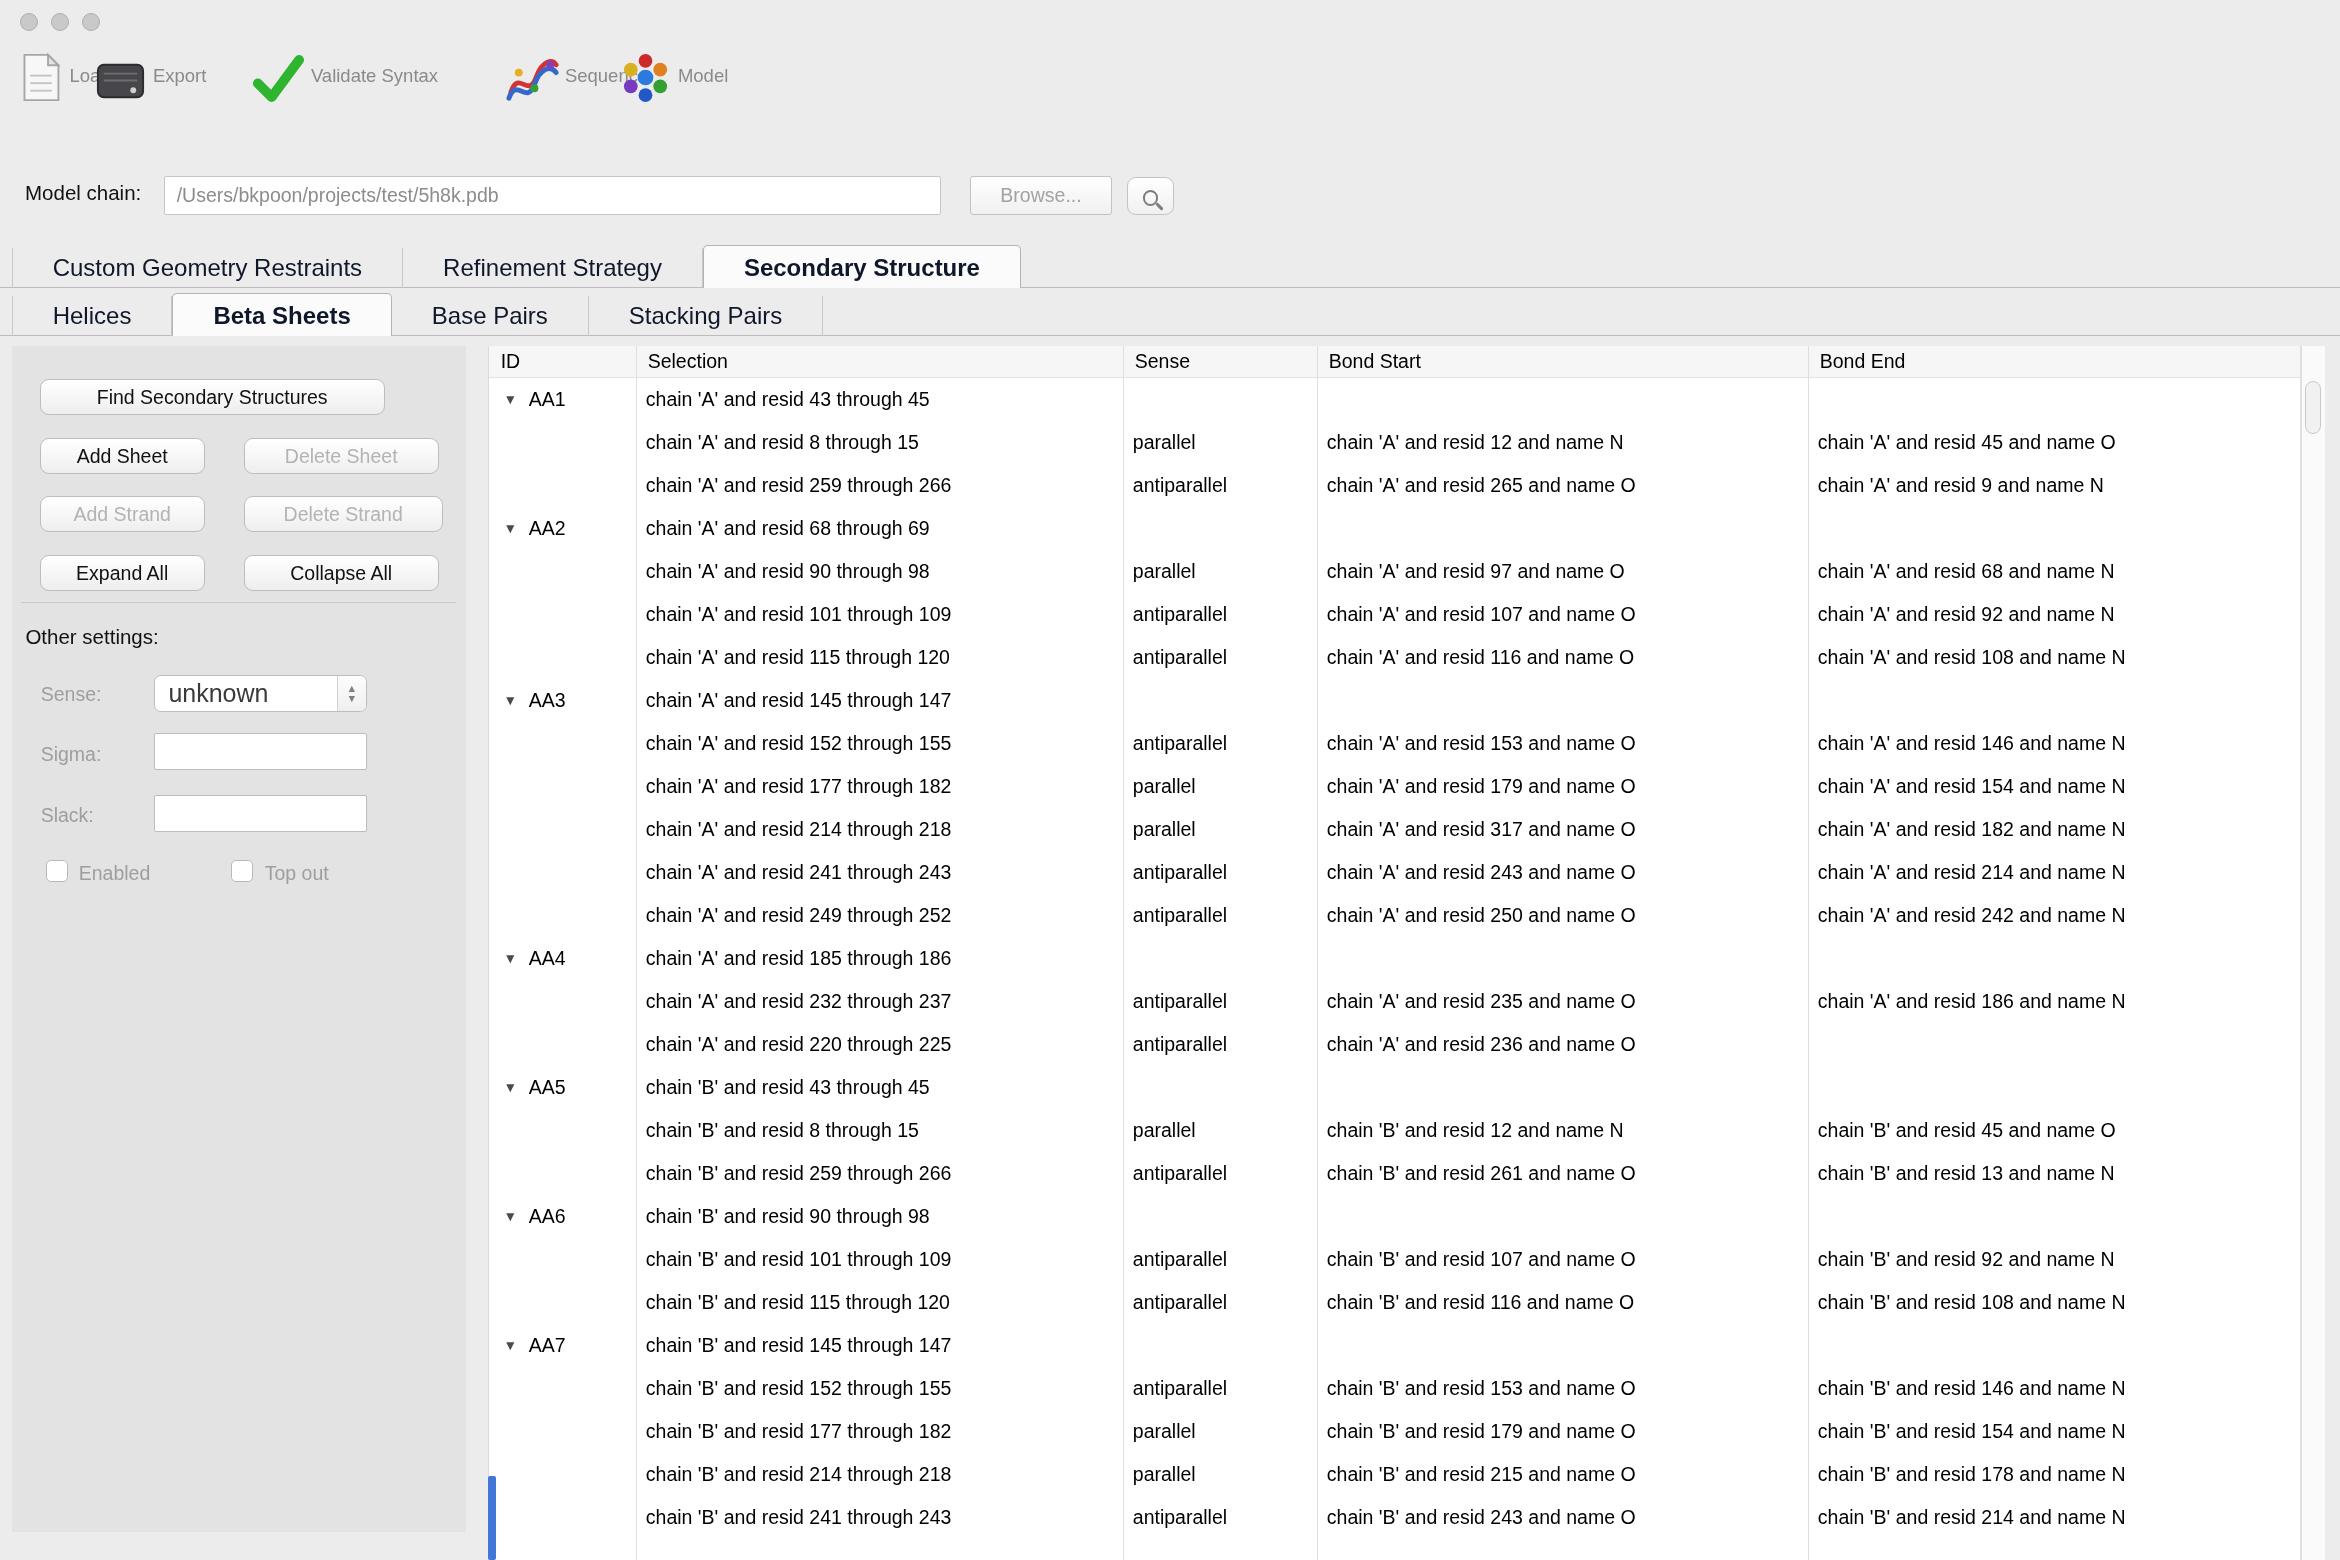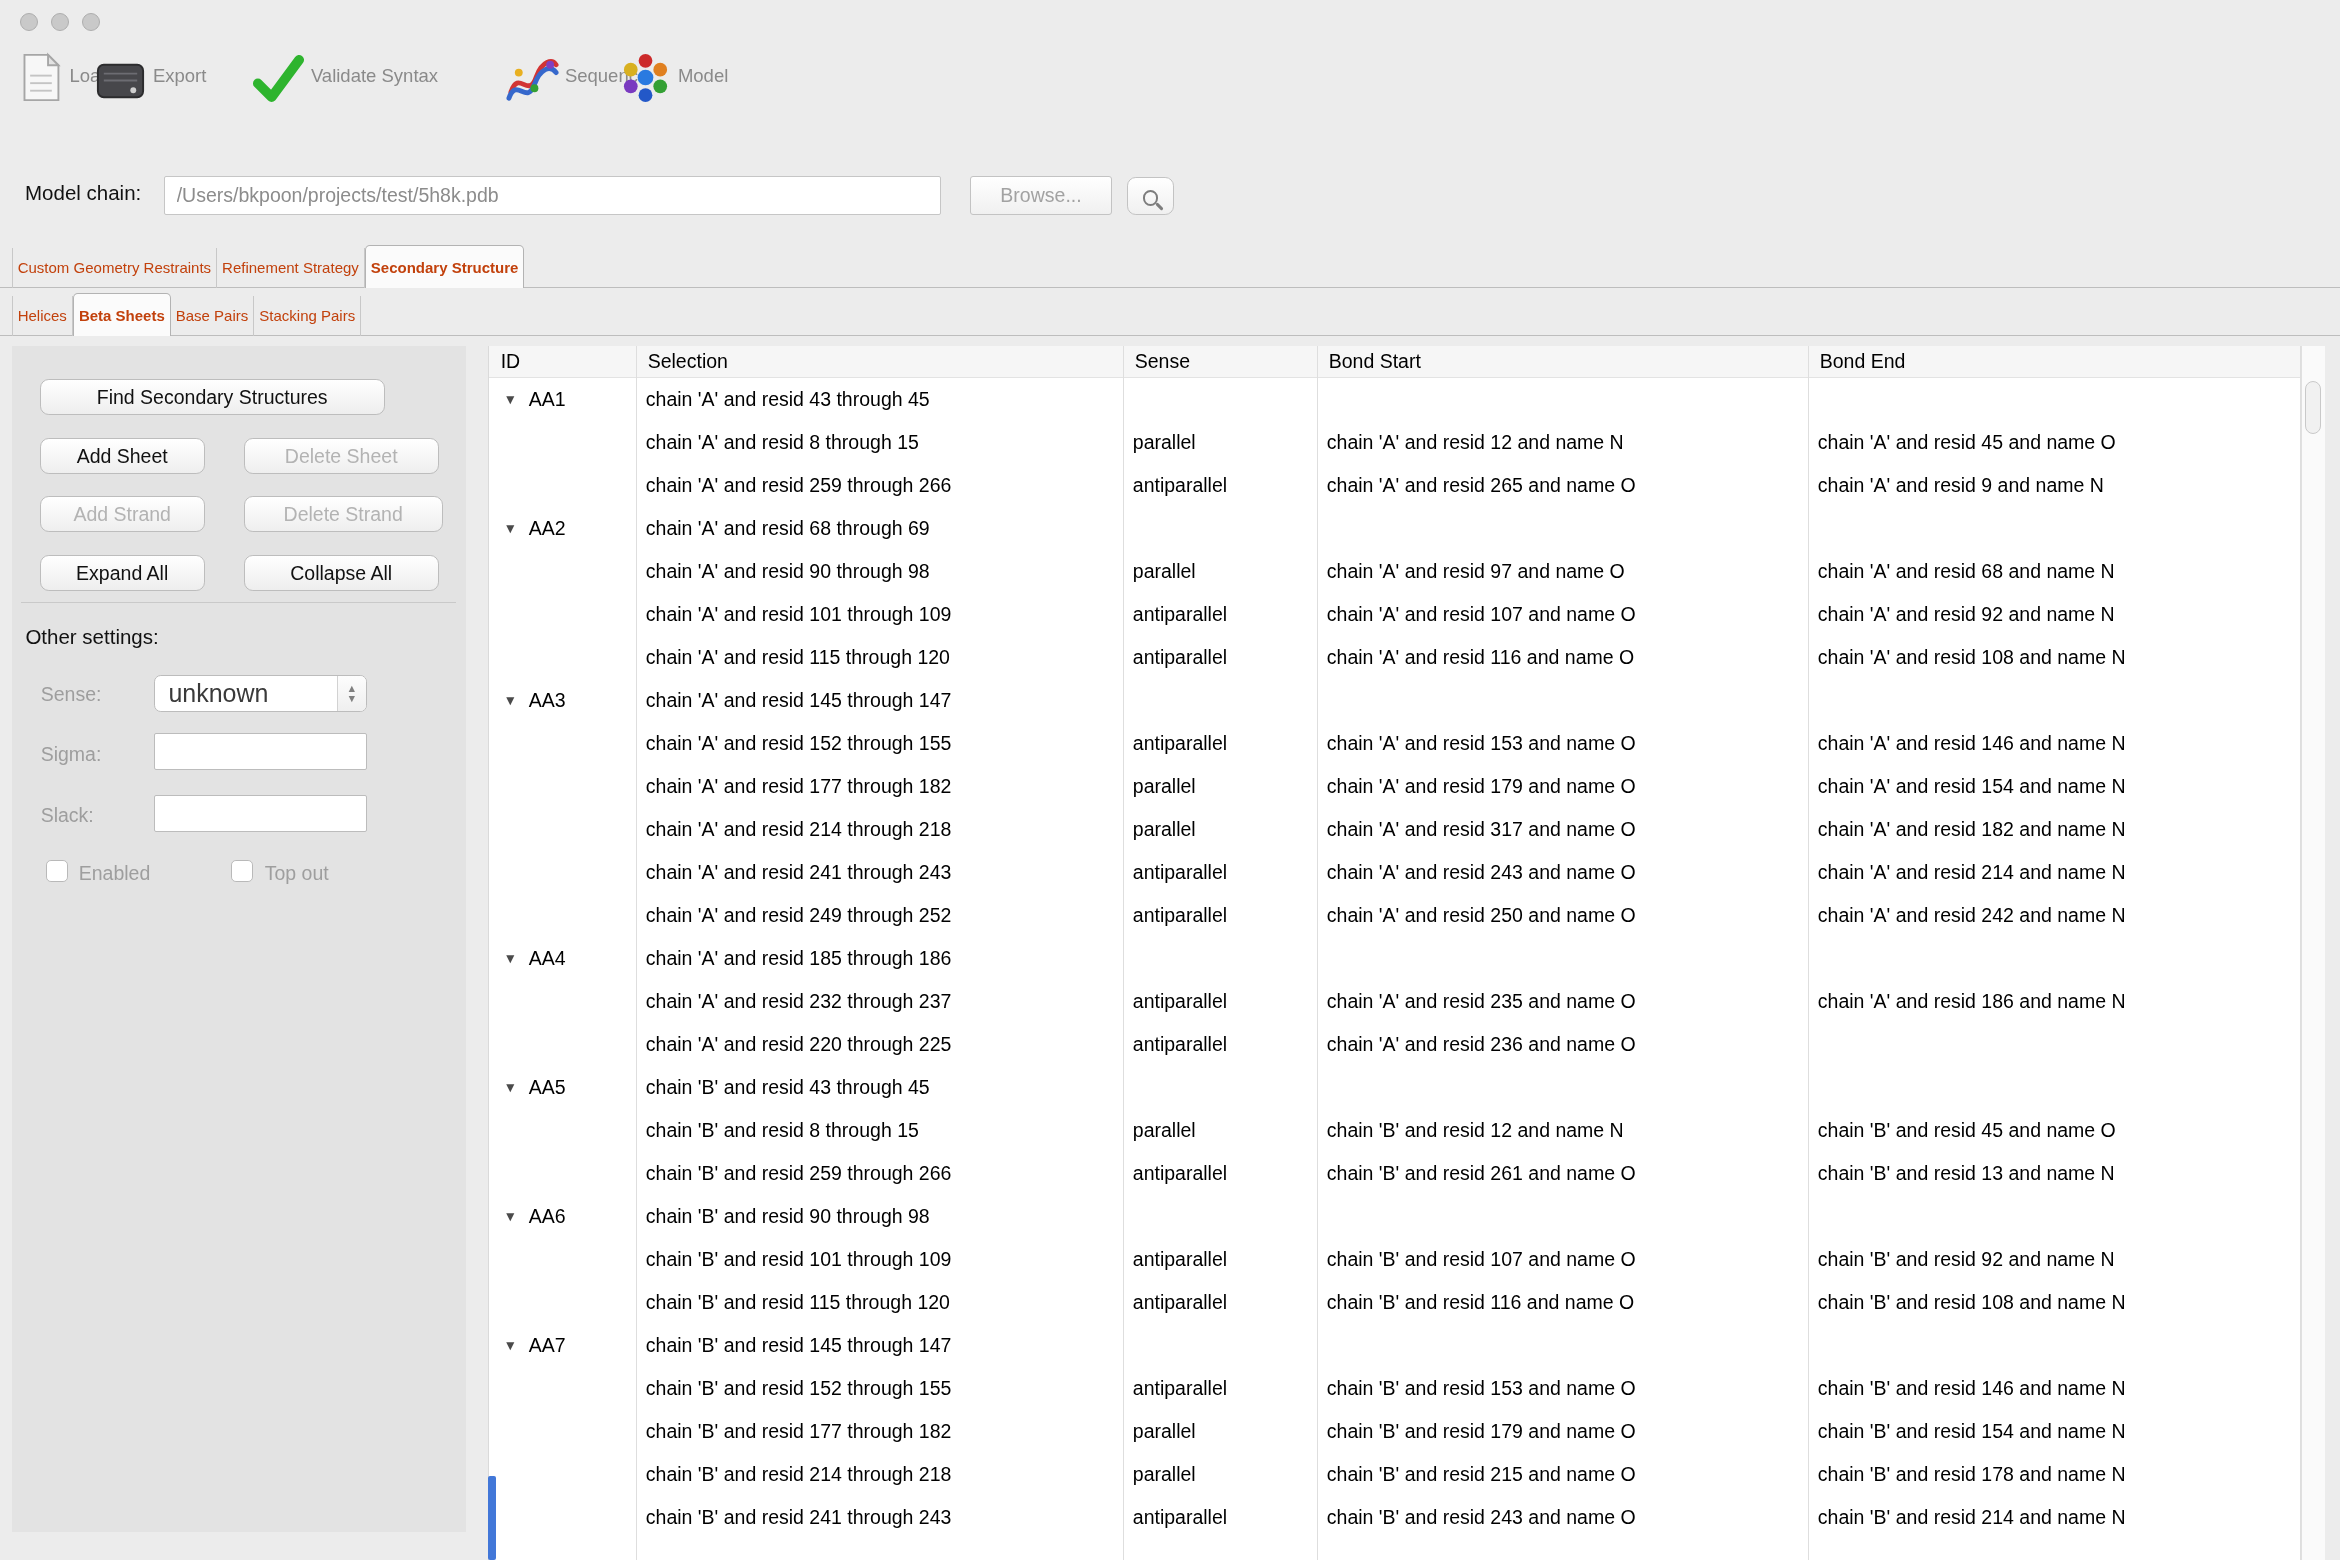--- a/index.html
+++ b/index.html
@@ -32,21 +32,21 @@
   .mag{position:relative;display:block;width:15.6px;height:15.6px;margin:3.9px auto 0;border:2.9px solid #7d7d7d;border-radius:50%}
   .mag::after{content:"";position:absolute;width:8.8px;height:2.9px;background:#7d7d7d;transform:rotate(45deg);right:-7.8px;bottom:-3.9px;border-radius:2px}
 
   
   .tabline{position:absolute;left:0;width:2341px;height:1px;background:#bdbdbd;z-index:1}
   #tabline1{top:287px}
   #tabline2{top:335px}
   .tabbar{position:absolute;left:0;width:2341px;height:42px;display:flex;align-items:flex-end;padding-left:11.7px;z-index:2}
   #tabbar1{top:246px}
   #tabbar2{top:294px}
-  .tab{position:relative;height:40px;line-height:40px;padding:0 5px;font-size:15px;color:#c2410c;border-right:1px solid #c8c8c8;white-space:nowrap;background:transparent}
+  .tab{position:relative;height:40px;line-height:40px;padding:0 40px;font-size:24px;color:#0f172a;border-right:1px solid #c8c8c8;white-space:nowrap;background:transparent}
   .tab:first-child{border-left:1px solid #c8c8c8}
   .tab.active{font-weight:bold;background:#fbfbfb;border:1px solid #b3b3b3;border-bottom:0;border-radius:4.9px 4.9px 0 0;height:43px;line-height:43px;z-index:3}
 
   
   .sidepanel{position:absolute;left:11.7px;top:346px;width:454px;height:1186px;background:#e3e3e3}
   .btn{position:absolute;border:1px solid #bdbdbd;border-radius:8.8px;background:linear-gradient(#ffffff,#eeeeee);font-size:19.5px;color:#111;text-align:center;height:36px;line-height:34px;font-family:"Liberation Sans",sans-serif}
   .btn.disabled{color:#b3b3b3}
   #btn-find{left:28px;top:33px;width:345px}
   #btn-add-sheet{left:28px;top:92px;width:165px}
   #btn-delete-sheet{left:232px;top:92px;width:195px}

